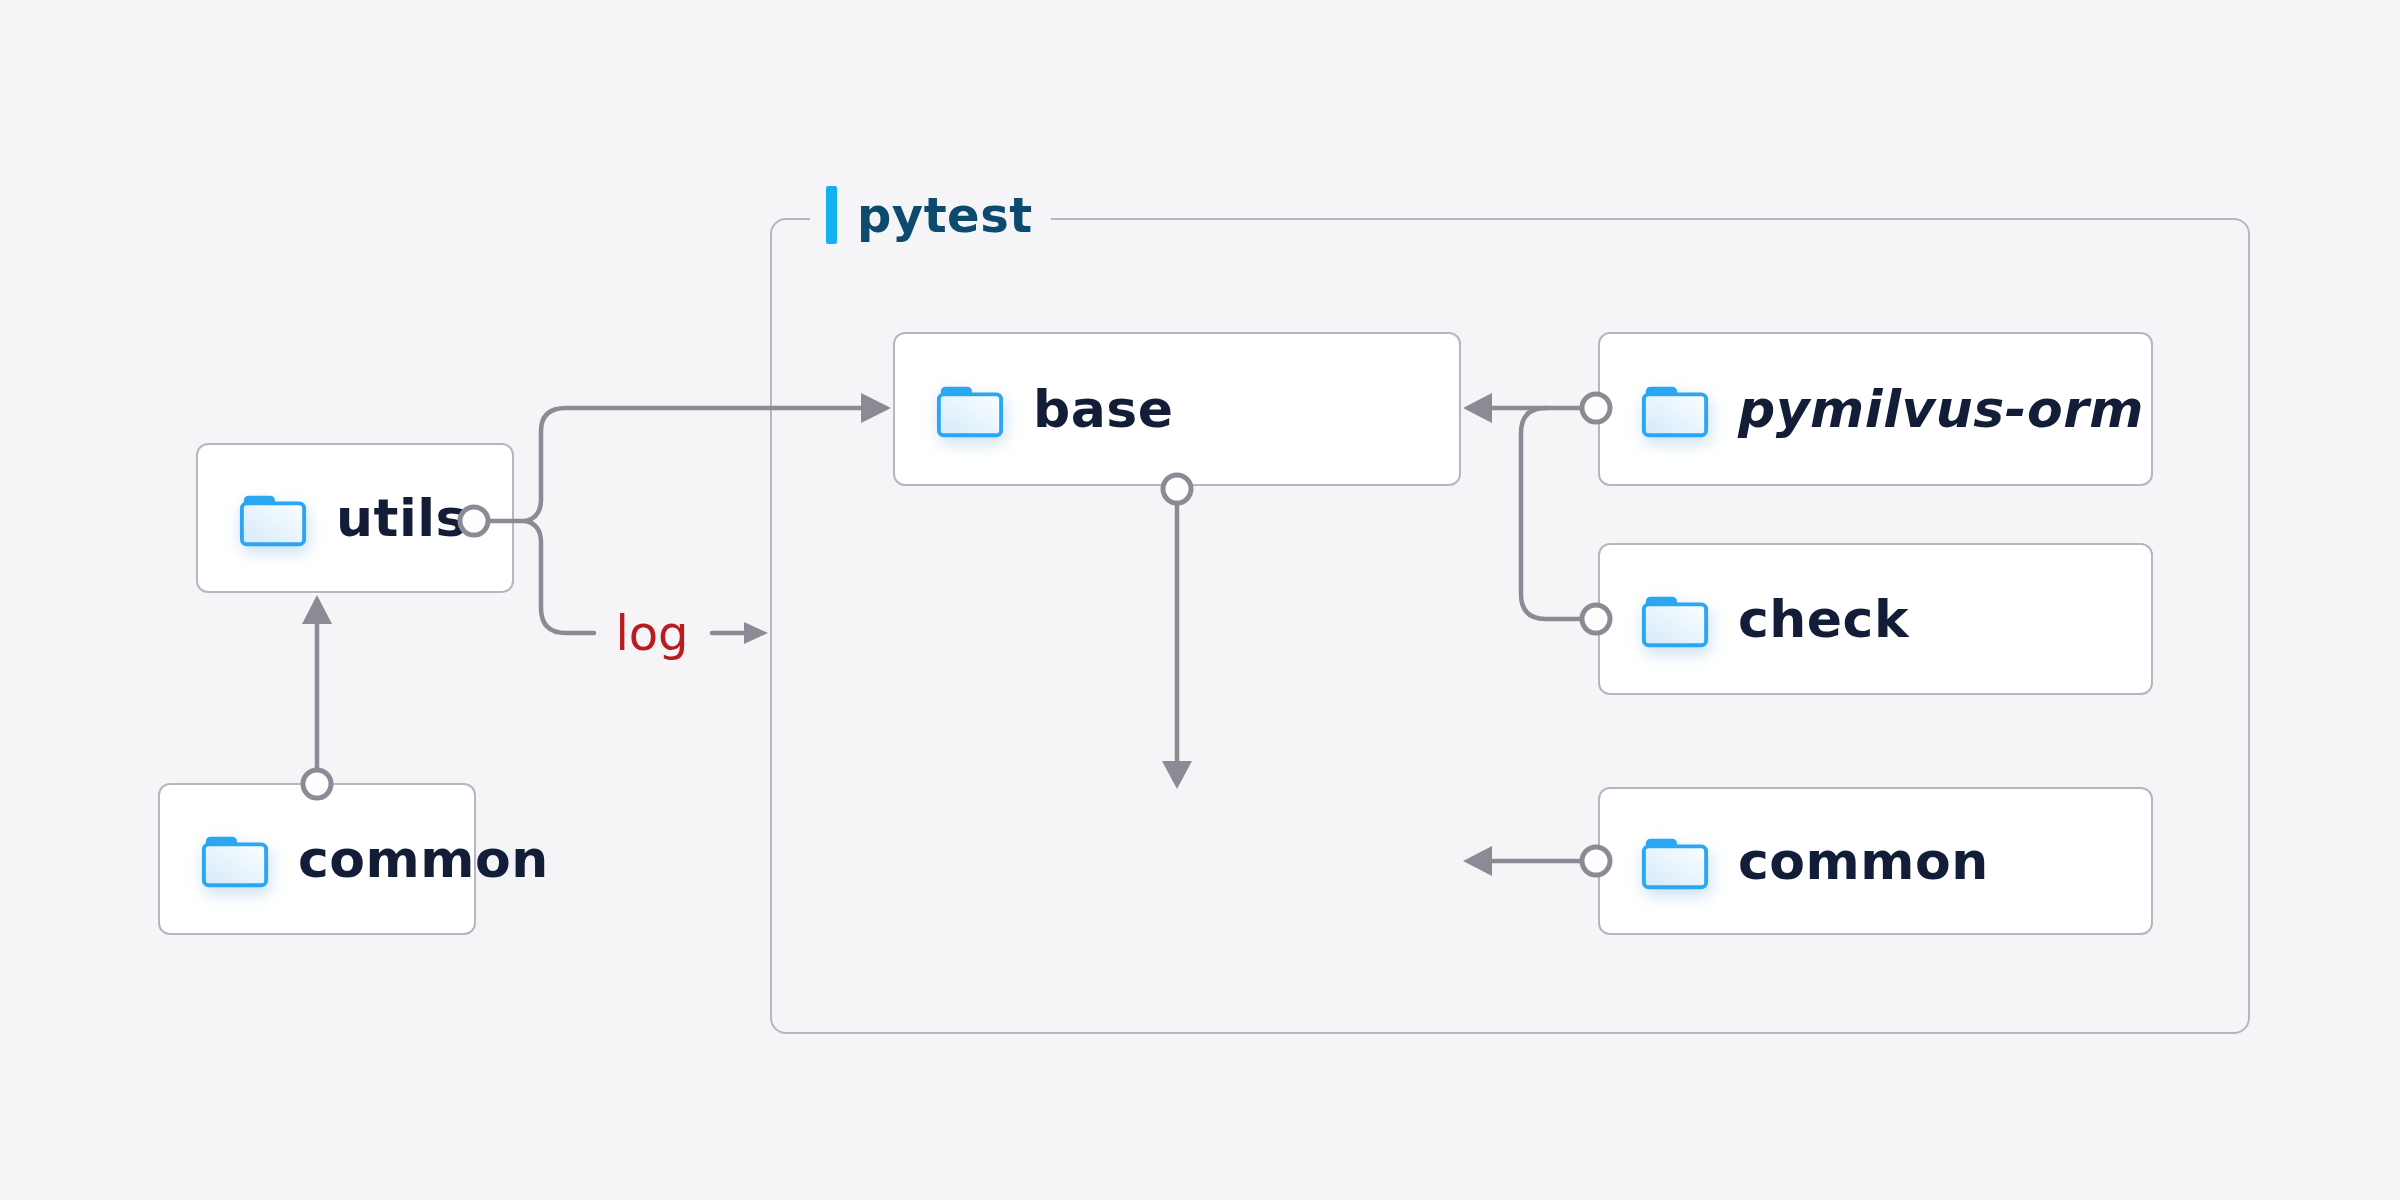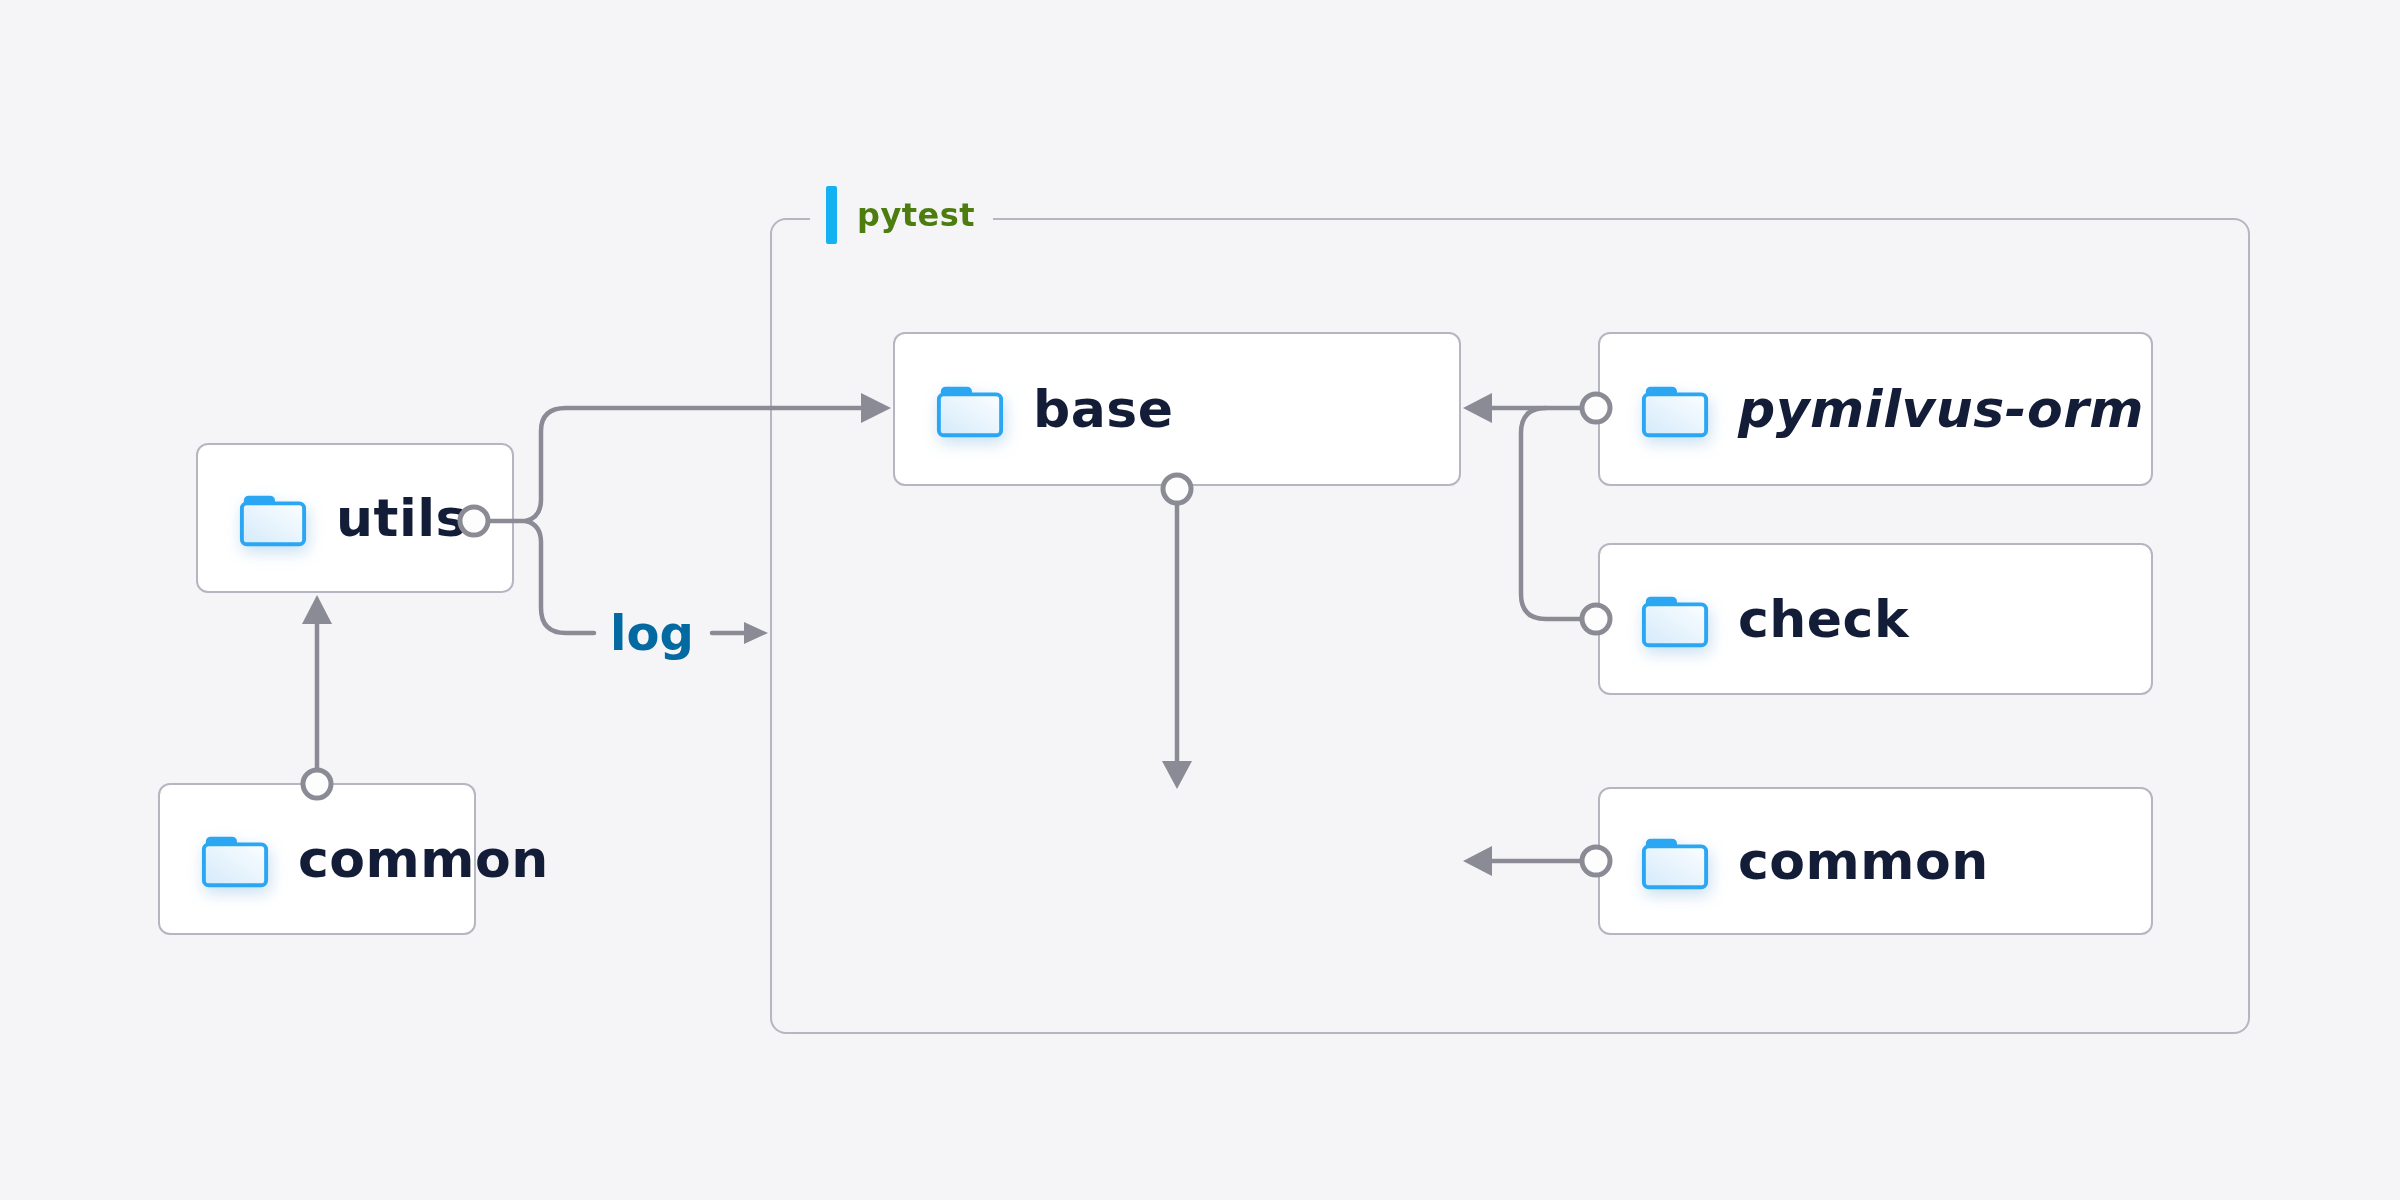--- a/index.html
+++ b/index.html
@@ -29,21 +29,21 @@
     padding:0 18px 0 16px;
     gap:20px;
     z-index:6;
   }
   .group-label .accent-bar{
     width:11px;height:58px;
     background:#14b1f3;
     border-radius:2px;
   }
   .group-label .group-title{
-    font-size:32px;font-weight:bold;color:#4d7c0f;
+    font-size:48px;font-weight:bold;color:#0c4a6e;
     letter-spacing:0.5px;
   }
 
   
   .node{
     position:absolute;
     background:#ffffff;
     border:2px solid #b6b6c2;
     border-radius:12px;
     display:flex;align-items:center;
@@ -79,21 +79,21 @@
     z-index:5;pointer-events:none;
   }
   .wires path{stroke:#8b8b96;stroke-width:4.5;fill:none;stroke-linecap:round;}
   .wires circle{stroke:#8b8b96;stroke-width:5;fill:#fdfdfe;}
   .wires polygon{fill:#8b8b96;stroke:none;}
 
   .log-label{
     position:absolute;
     left:596px;top:604px;width:112px;height:58px;
     display:flex;align-items:center;justify-content:center;
-    font-size:48px;color:#0369a1;font-weight:700;
+    font-size:48px;color:#b91c1c;font-weight:400;
     z-index:6;
   }
 </style>
 </head>
 <body>
 
 <div class="canvas">
 
   <svg width="0" height="0" style="position:absolute" aria-hidden="true">
     <defs>

